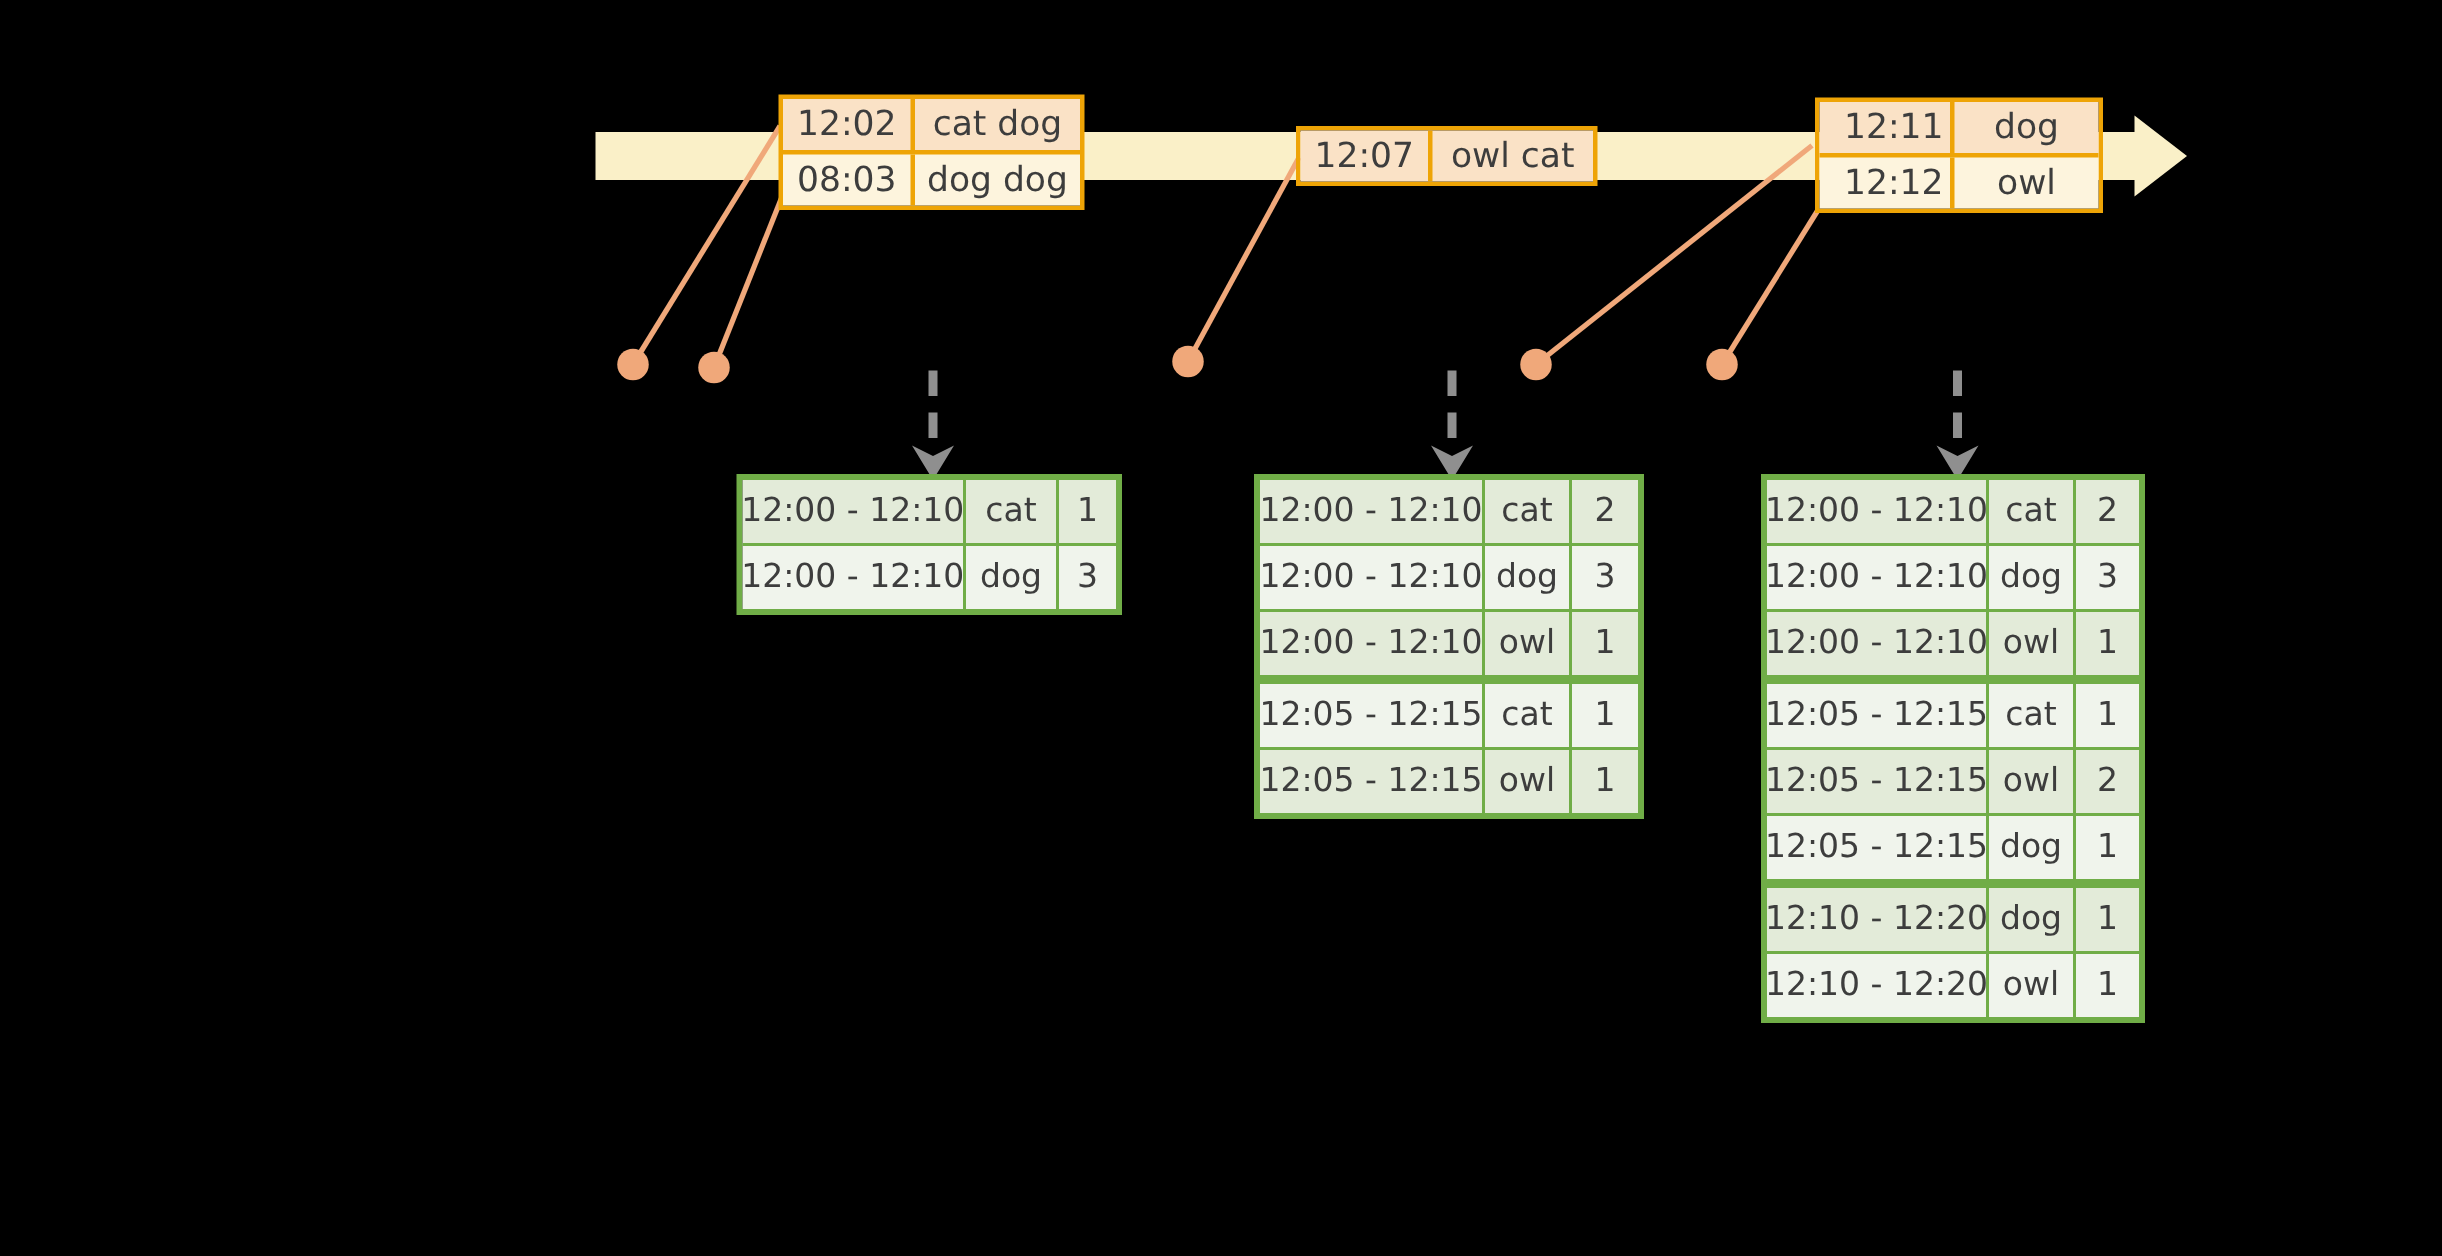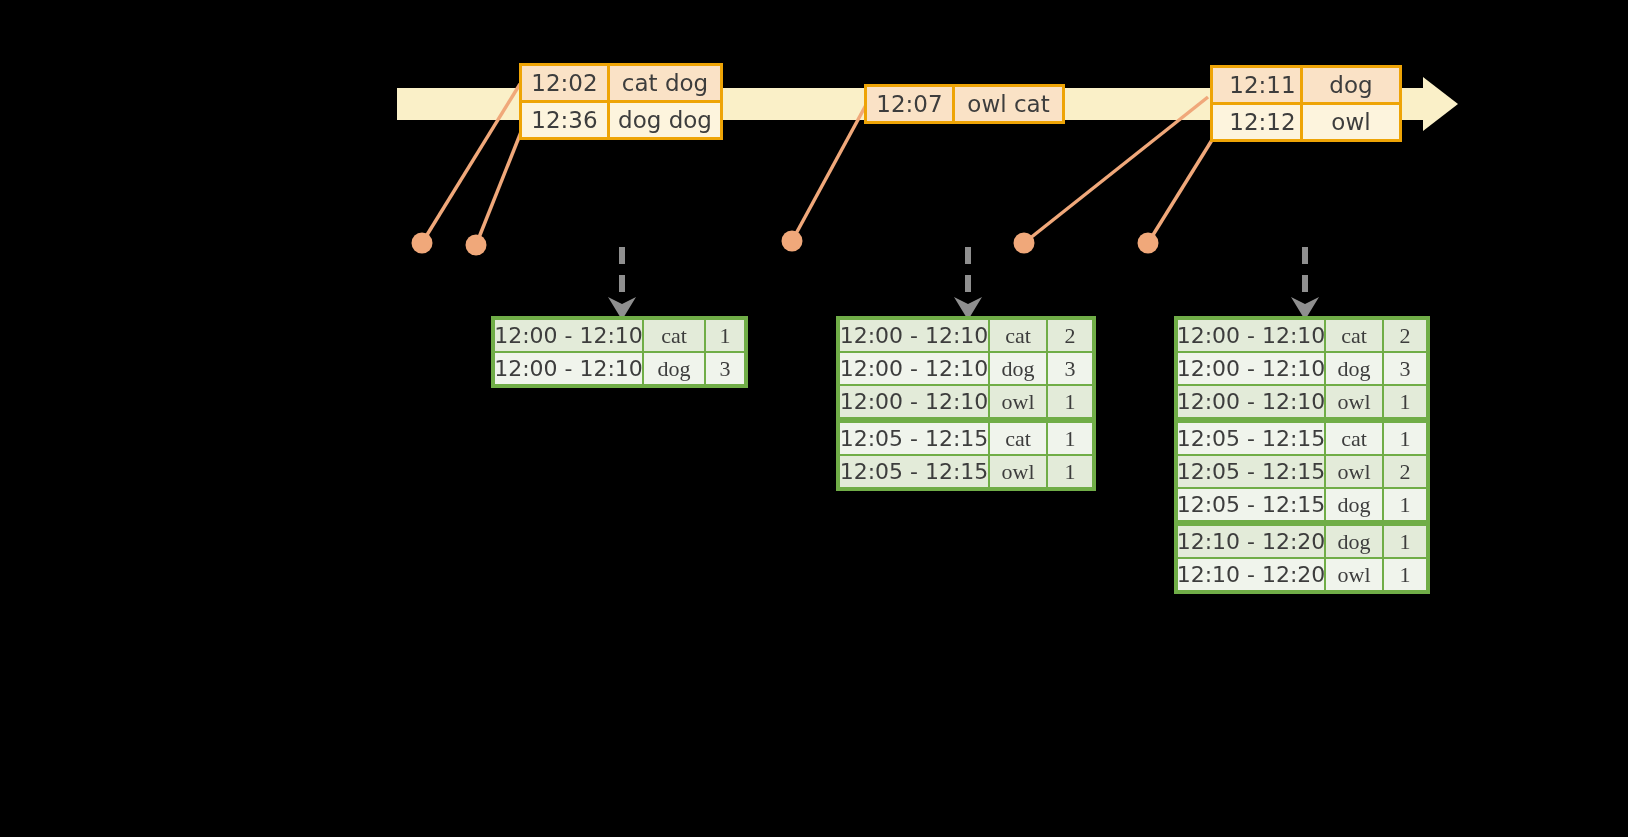--- a/index.html
+++ b/index.html
@@ -37,24 +37,24 @@
   .e2 .row{grid-template-columns:85px 110px;}
   .e3{left:1210px;top:65px;}
   .e3 .row{grid-template-columns:75px 99px;padding-left:12px;}
 
   
   .gtable{
     position:absolute;
     border:4px solid var(--result-border,#70ad47);
     z-index:2;
   }
-  .gtable .row{height:31px;}
+  .gtable .row{height:42px;}
   .gtable .row + .row{border-top:2px solid var(--result-border,#70ad47);}
   .gtable .row.group-start{border-top-width:6px;}
-  .gtable .cell + .cell{border-left:2px solid var(--result-border,#70ad47);font-family:Liberation Serif, serif;}
+  .gtable .cell + .cell{border-left:2px solid var(--result-border,#70ad47);}
   .gtable .row:nth-of-type(odd){background:var(--result-row-a,#e3ebd9);}
   .gtable .row:nth-of-type(even){background:var(--result-row-b,#f0f4ec);}
   .gtable .cell{font-size:22px;}
   .g1{left:491px;top:316px;}
   .g1 .row{grid-template-columns:147px 62px 40px;}
   .g2{left:836px;top:316px;}
   .g2 .row{grid-template-columns:148px 58px 46px;}
   .g3{left:1174px;top:316px;}
   .g3 .row{grid-template-columns:146px 58px 44px;}
 
@@ -96,21 +96,21 @@
   </svg>
 
   <div class="etable e1">
 
       <div class="row">
         <div class="cell">12:02</div>
         <div class="cell">cat dog</div>
       </div>
 
       <div class="row">
-        <div class="cell">12:36</div>
+        <div class="cell">08:03</div>
         <div class="cell">dog dog</div>
       </div>
     </div>
 
   <div class="etable e2">
 
       <div class="row">
         <div class="cell">12:07</div>
         <div class="cell">owl cat</div>
       </div>

